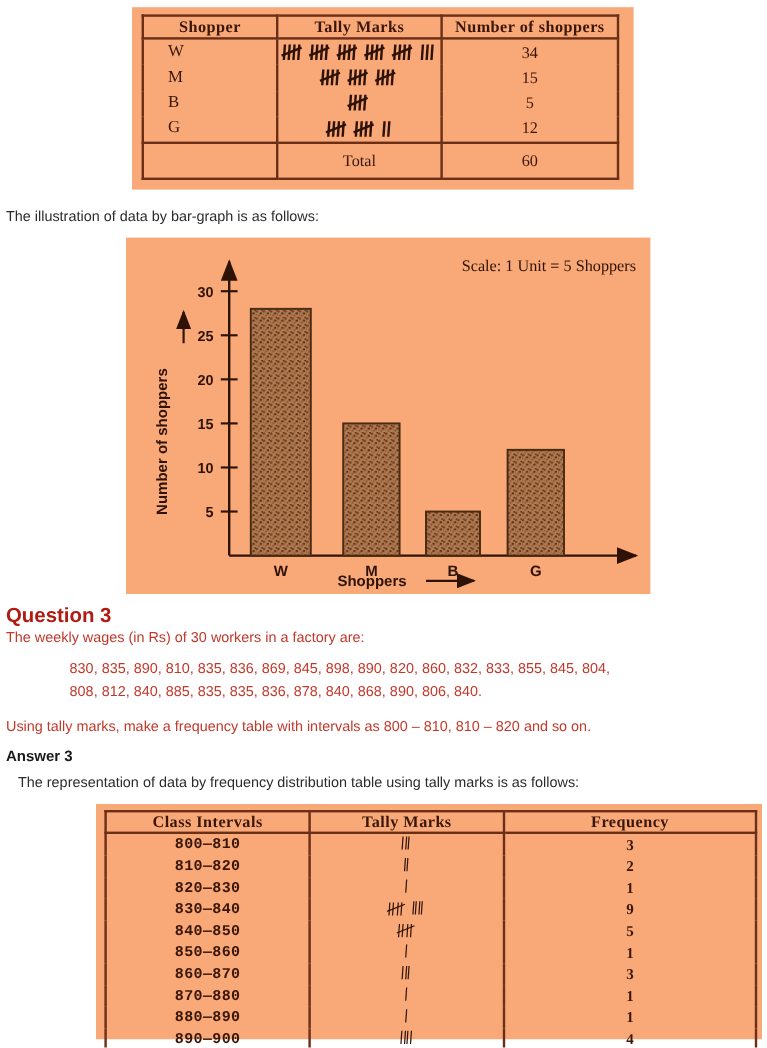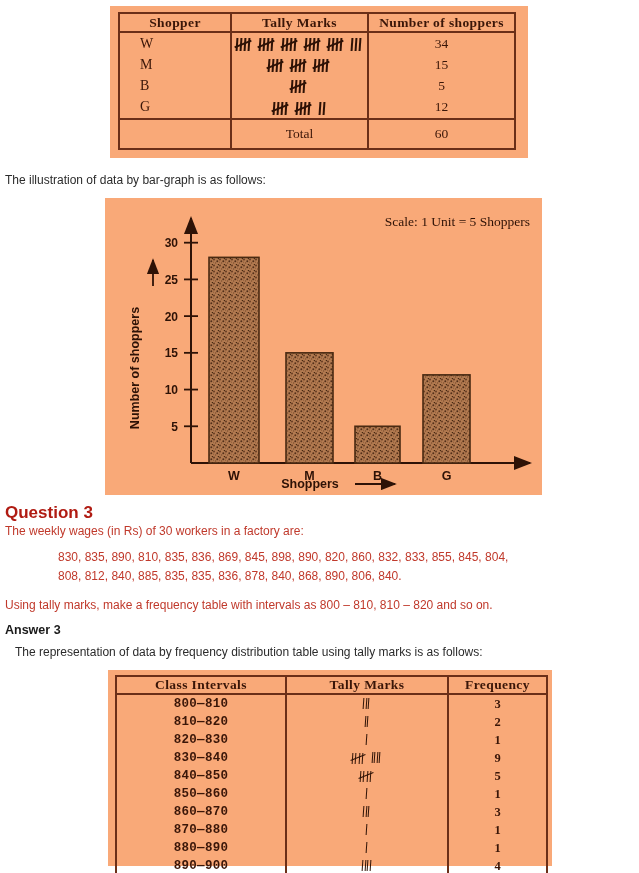--- a/index.html
+++ b/index.html
@@ -129,24 +129,23 @@
   .prose.ahead { color: #1a1a1a; font-weight: bold; font-size: 12.5px; }
 
   
   #chart-wrap {
     left: 105px; top: 198px; width: 437px; height: 297px;
   }
   #chart-svg { display: block; }
 
   
   #table2-wrap {
-    left: 80px; top: 670px; width: 444px; height: 196px;
+    left: 80px; top: 670px; width: 555px; height: 196px;
     padding: 5px 4px 7px 7px;
     box-sizing: border-box;
-    margin-left: 28px;
   }
   #table2 td {
     border-left: 2px solid #6b2f18;
     border-right: 2px solid #6b2f18;
     border-top: none;
     border-bottom: none;
     height: 14px;
   }
   #table2 tr.first td { border-top: 2px solid #6b2f18; }
   #table2 tr.lastdata td { border-bottom: 2px solid #6b2f18; }

